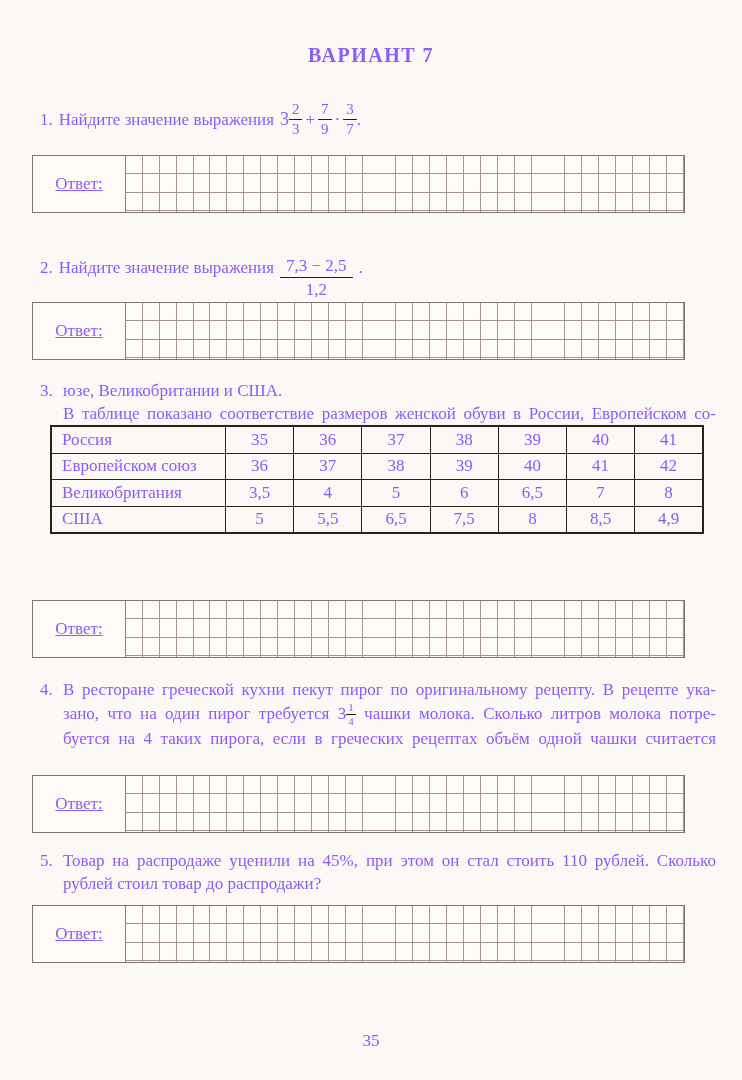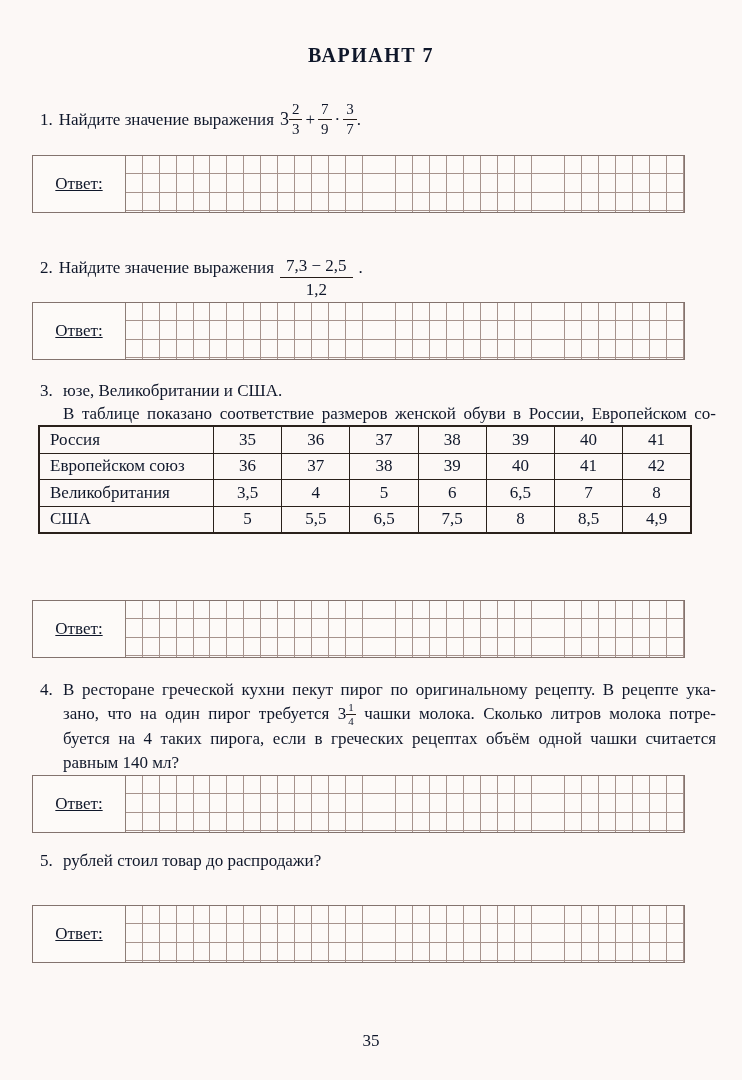--- a/index.html
+++ b/index.html
@@ -5,21 +5,21 @@
   html,body{margin:0;padding:0;}
   body{
     font-family:"Liberation Serif","DejaVu Serif",serif;
     background:#e9e5e2;
   }
   .page{
     position:relative;
     width:742px;height:1080px;
     margin:0 auto;
     background:#fcf8f6;
-    color:#0f172a;
+    color:#8b5cf6;
     font-weight:500;
     overflow:hidden;
   }
   .abs{position:absolute;}
 
   
   .title{
     top:44px;left:0;width:742px;
     text-align:center;
     font-size:20px;font-weight:700;letter-spacing:1.5px;
@@ -143,21 +143,21 @@
     <div class="albl">Ответ:</div>
     <div class="agrid"></div>
   </div>
 
   <div class="abs prob hang" style="top:379px;left:40px;width:653px;">
     <span class="pnum">3.</span>
     <span class="pline">юзе, Великобритании и США.</span>
     <span class="pline just">В таблице показано соответствие размеров женской обуви в России, Европейском со-</span>
   </div>
 
-  <table class="sizes abs" style="top:425px;left:38px;">
+  <table class="sizes abs" style="top:425px;left:50px;">
     <tbody>
         <tr>
       <td class="lbl">Россия</td>
       <td>35</td>
       <td>36</td>
       <td>37</td>
       <td>38</td>
       <td>39</td>
       <td>40</td>
       <td>41</td>
@@ -199,30 +199,30 @@
   <div class="abs abox" style="top:600px;">
     <div class="albl">Ответ:</div>
     <div class="agrid"></div>
   </div>
 
   <div class="abs prob hang" style="top:678px;left:40px;width:653px;line-height:23.5px;">
     <span class="pnum">4.</span>
     <span class="pline just">В ресторане греческой кухни пекут пирог по оригинальному рецепту. В рецепте ука-</span>
     <span class="pline just"><span>зано, что на один пирог требуется</span> <span><span>3</span><span class="fr fr-sm"><span class="n">1</span><span class="d">4</span></span></span> <span>чашки молока. Сколько литров молока потре-</span></span>
     <span class="pline just">буется на 4 таких пирога, если в греческих рецептах объём одной чашки считается</span>
-    <span class="pline">равным 140 мл?</span>
   </div>
 
   <div class="abs abox" style="top:775px;">
     <div class="albl">Ответ:</div>
     <div class="agrid"></div>
   </div>
 
   <div class="abs prob hang" style="top:849px;left:40px;width:653px;">
     <span class="pnum">5.</span>
+    <span class="pline just">Товар на распродаже уценили на 45%, при этом он стал стоить 110 рублей. Сколько</span>
     <span class="pline">рублей стоил товар до распродажи?</span>
   </div>
 
   <div class="abs abox" style="top:905px;">
     <div class="albl">Ответ:</div>
     <div class="agrid"></div>
   </div>
 
   <div class="abs pageno">35</div>
 

